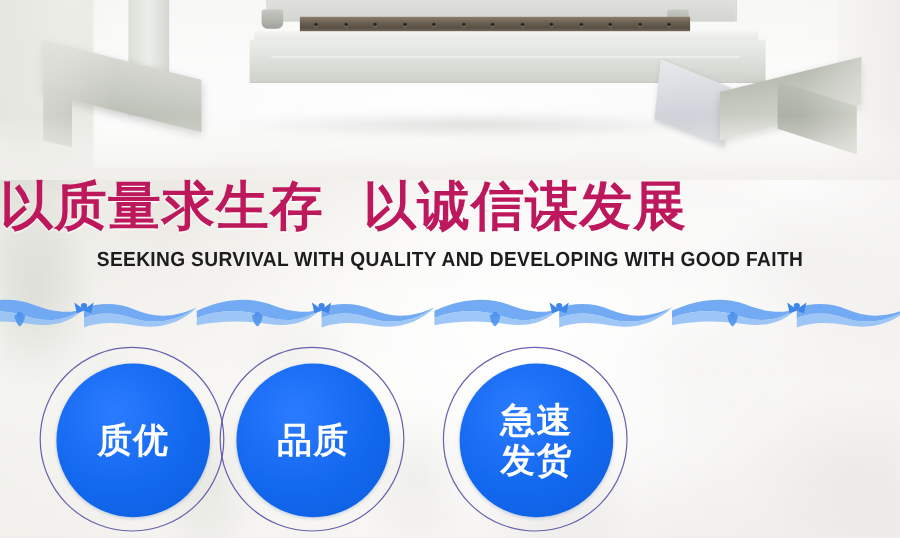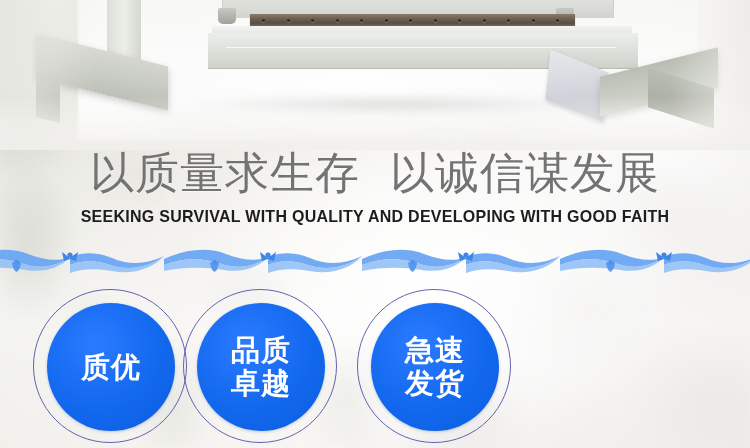--- a/index.html
+++ b/index.html
@@ -137,24 +137,24 @@
     background:linear-gradient(90deg,rgba(230,230,224,.85) 0%,rgba(240,240,236,.35) 55%,rgba(255,255,255,0) 100%);
   }
   .photo-edgeR{
     position:absolute;right:0;top:0;width:80px;height:150px;
     background:linear-gradient(270deg,rgba(236,235,230,.80) 0%,rgba(246,245,242,.30) 55%,rgba(255,255,255,0) 100%);
   }
 
   
   .headline{
     position:absolute;left:0;top:146px;width:750px;
-    text-align:center;
+    text-align:left;
     font-family:"DejaVu Sans","Liberation Sans",sans-serif;
-    font-size:44px;line-height:54px;font-weight:normal;
-    color:#737373;
+    font-size:44px;line-height:54px;font-weight:bold;
+    color:#be185d;
     letter-spacing:1px;
     white-space:pre;
     text-shadow:0 1px 1px rgba(255,255,255,.6);
   }
   .subline{
     position:absolute;left:0;top:205px;width:750px;
     text-align:center;
     font-family:"Liberation Sans","DejaVu Sans",sans-serif;
     font-size:17px;line-height:24px;font-weight:bold;
     color:#1d1d1d;
@@ -271,24 +271,23 @@
         <div class="disc"></div>
         <div class="caption">
           <span>质优</span>
         </div>
       </div>
       <div class="badge" style="left: 180px;">
         <div class="ring"></div>
         <div class="disc"></div>
         <div class="caption">
           <span>品质</span>
-          <span>卓越</span>
         </div>
       </div>
-      <div class="badge" style="left: 354px;">
+      <div class="badge" style="left: 366px;">
         <div class="ring"></div>
         <div class="disc"></div>
         <div class="caption">
           <span>急速</span>
           <span>发货</span>
         </div>
       </div>
     </div>
 
 </div>

